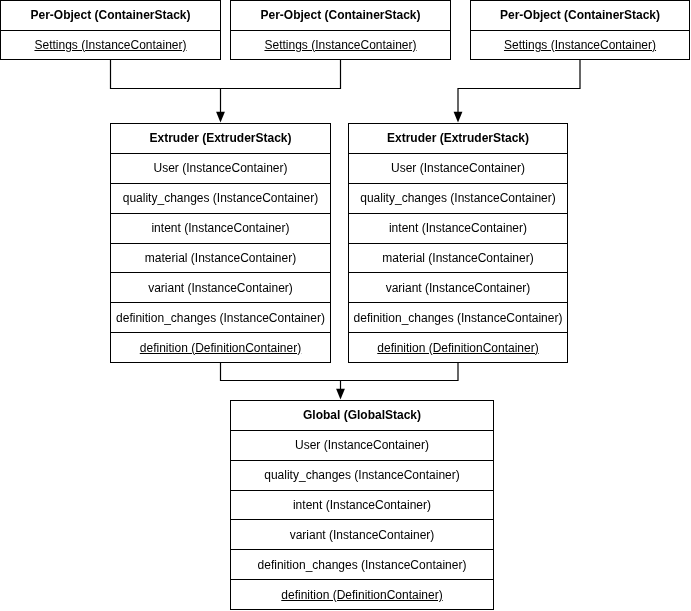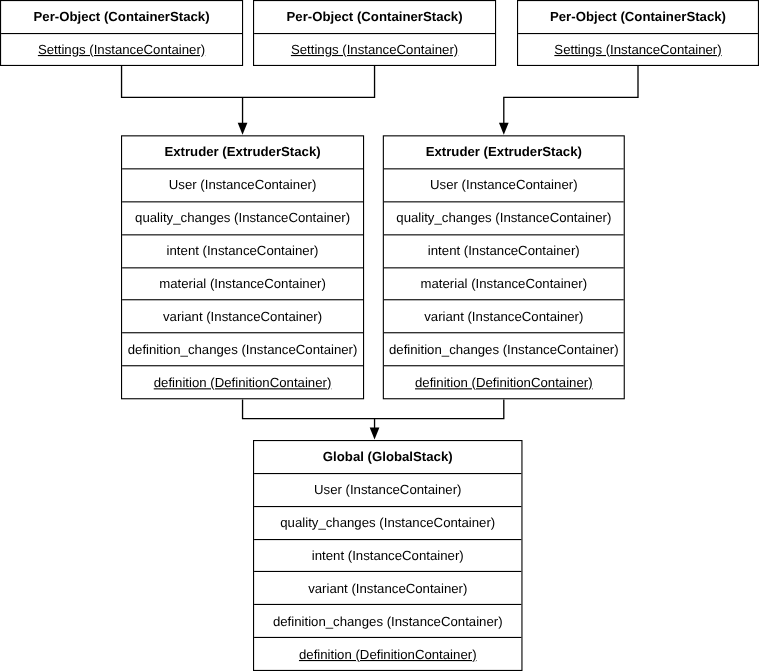--- a/index.html
+++ b/index.html
@@ -42,21 +42,21 @@
   }
   .cell:last-child { border-bottom: none; text-decoration: underline; }
   .cell.hdr { font-weight: bold; }
 
   
   #po1 { left: 0px;   top: 0px;   width: 221px; height: 60px; }
   #po2 { left: 230px; top: 0px;   width: 221px; height: 60px; }
   #po3 { left: 470px; top: 0px;   width: 220px; height: 60px; }
   #ex1 { left: 110px; top: 123px; width: 221px; height: 240px; }
   #ex2 { left: 348px; top: 123px; width: 220px; height: 240px; }
-  #gl  { left: 230px; top: 400px; width: 245px; height: 210px; }
+  #gl  { left: 230px; top: 400px; width: 264px; height: 210px; }
 </style>
 </head>
 <body>
 
 <div class="canvas">
 
   <svg class="connectors" viewBox="0 0 691 611" xmlns="http://www.w3.org/2000/svg">
 
     <path d="M110.5 60 L110.5 88.5 L340.5 88.5 L340.5 60" fill="none" stroke="#000" stroke-width="1.2"></path>
     <path d="M220.5 88.5 L220.5 113.5" fill="none" stroke="#000" stroke-width="1.2"></path>

